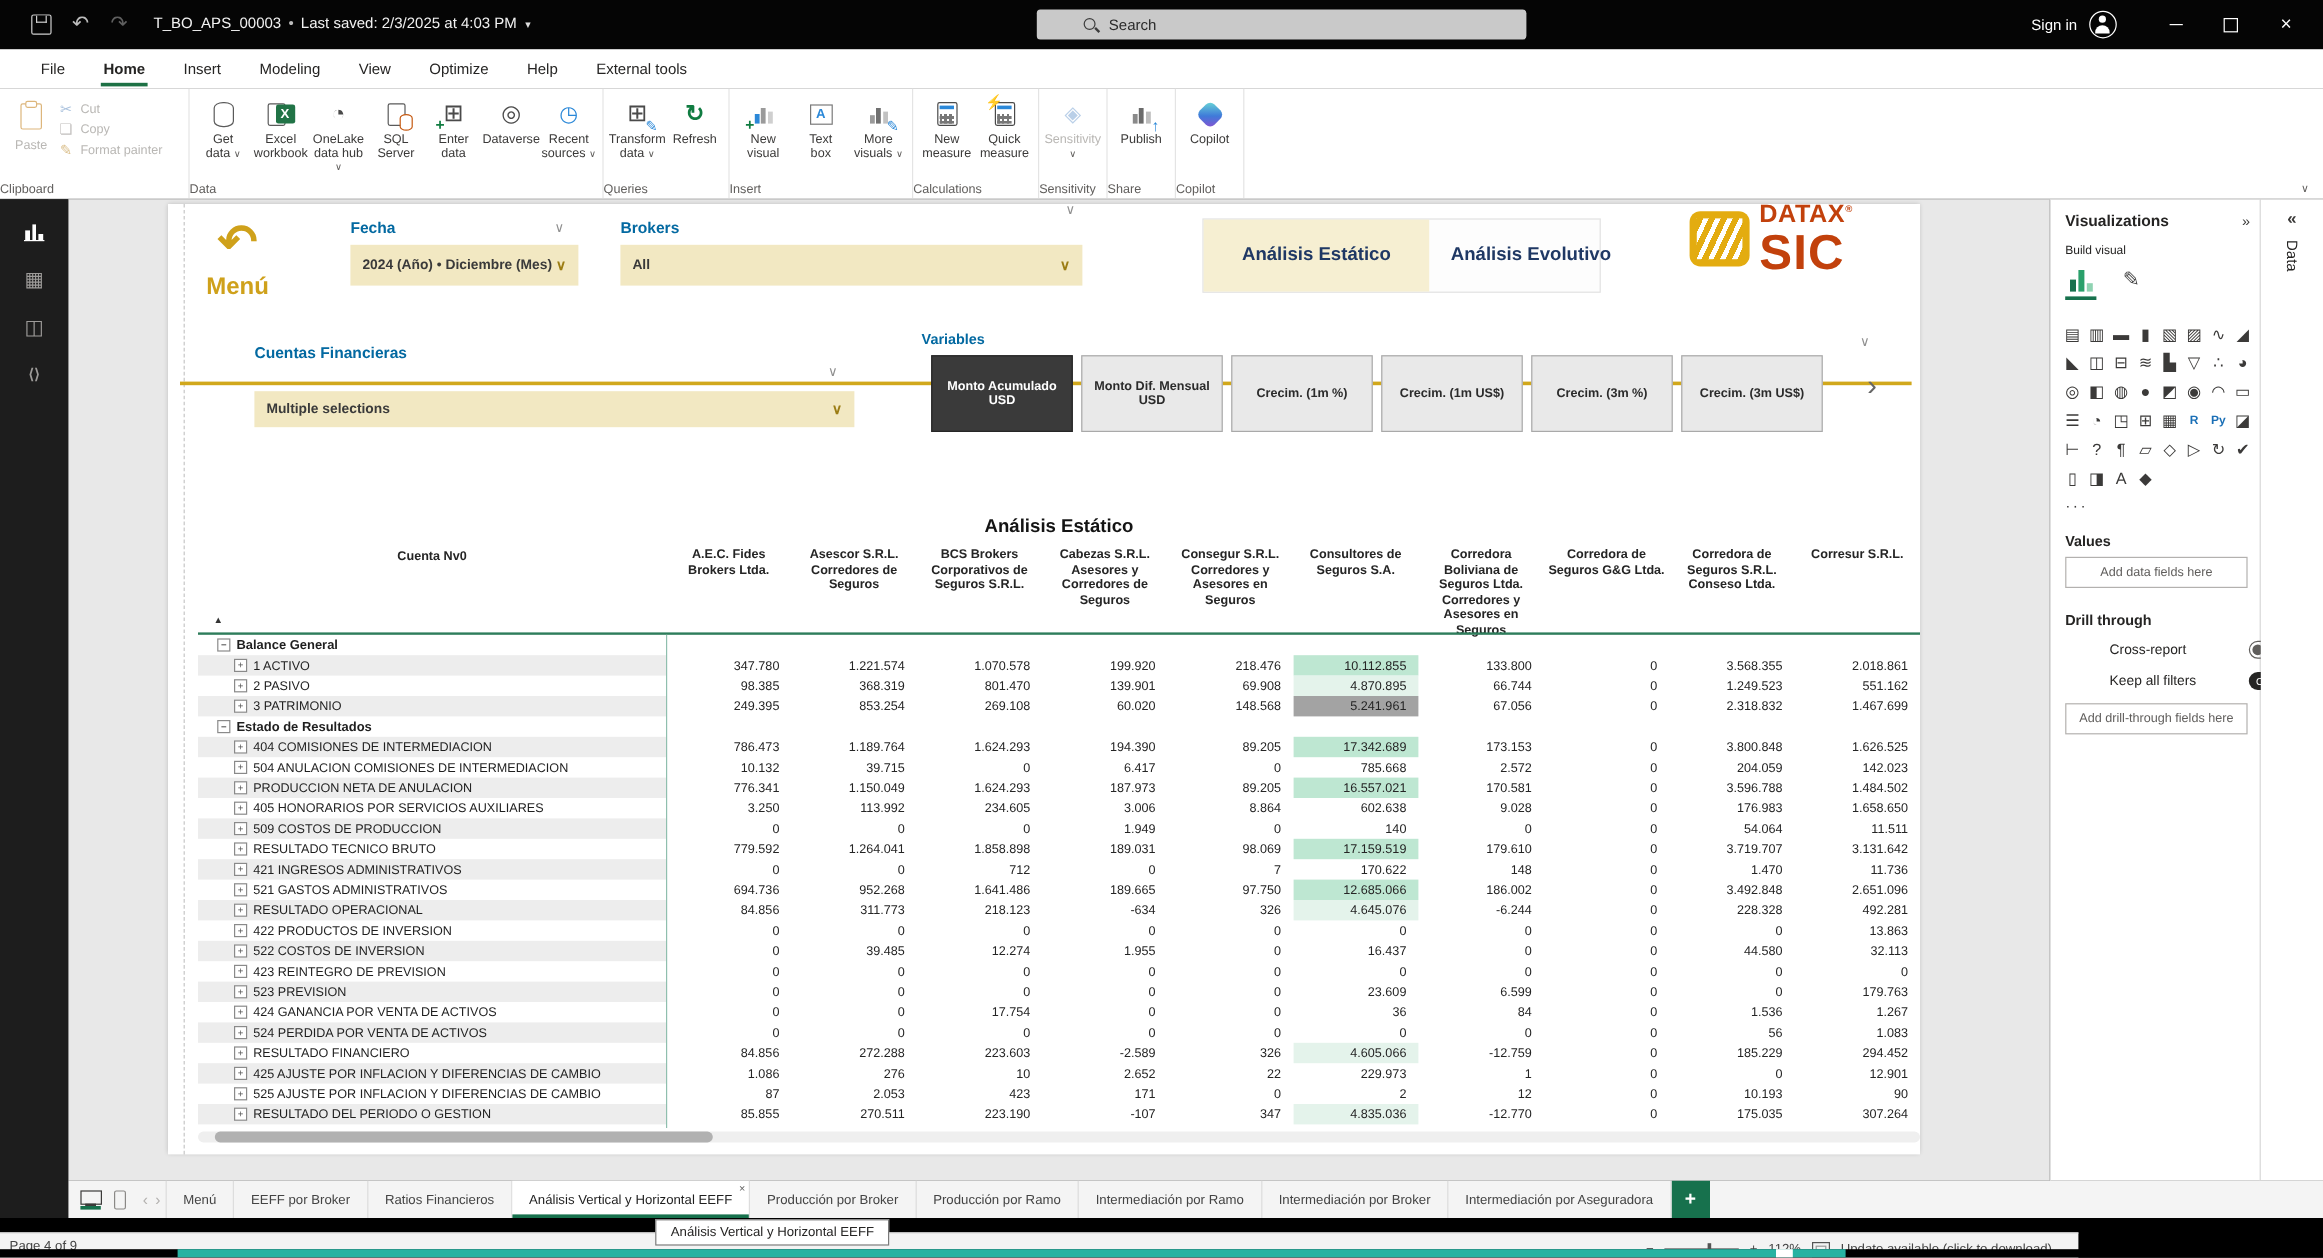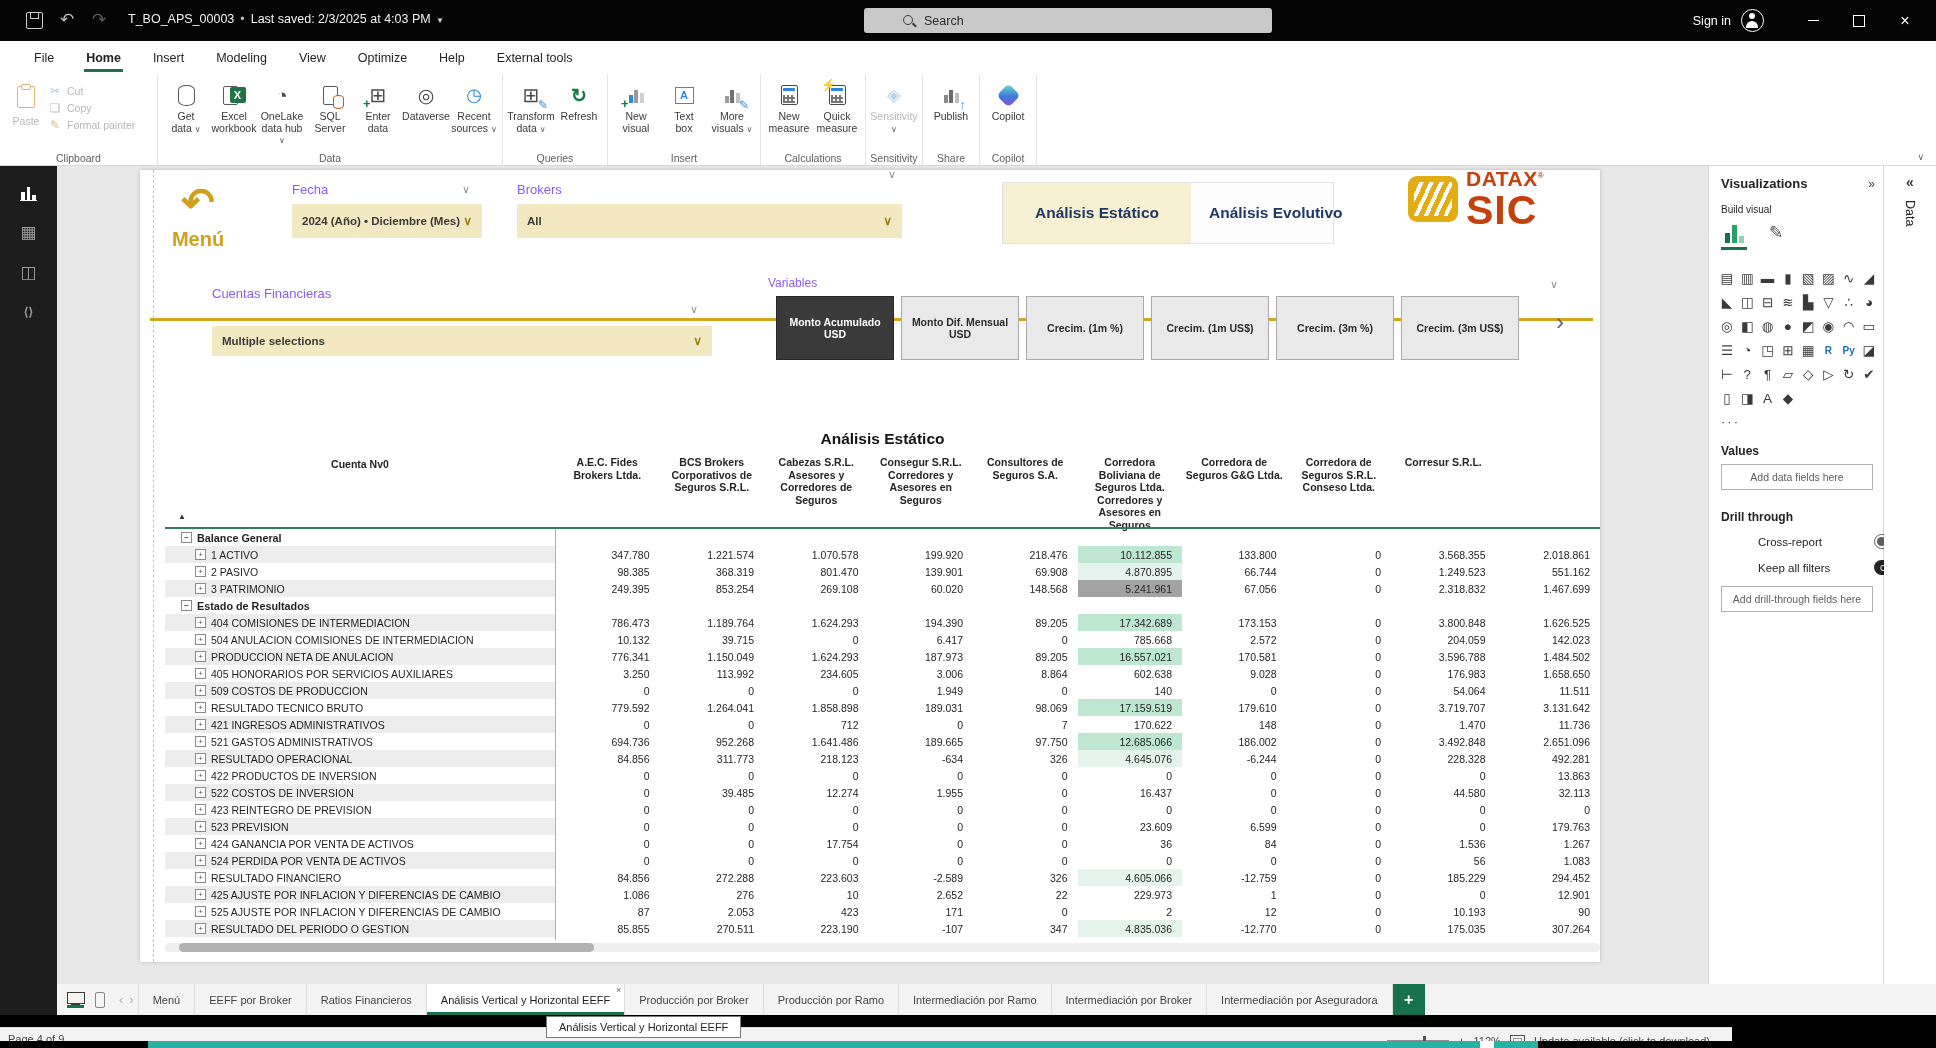--- a/index.html
+++ b/index.html
@@ -29,21 +29,21 @@
   .maxbox{width:10px;height:10px;border:1.4px solid #fff;}
   .closex{font-size:16px;}
   
   .menubar{left:0;top:41px;width:1936px;height:33px;background:#fff;display:flex;align-items:stretch;padding-left:18px;box-sizing:border-box;}
   .mitem{padding:0 16px;display:flex;align-items:center;font-size:12.5px;color:#252423;position:relative;}
   .mitem.active{font-weight:700;}
   .mitem.active:after{content:"";position:absolute;left:14px;right:14px;bottom:2px;height:3px;background:#1e7145;}
   
   .ribbon{left:0;top:74px;width:1936px;height:92px;background:#fff;border-bottom:1px solid #d8d8d8;display:flex;box-sizing:border-box;}
   .rgroup{position:relative;border-right:1px solid #e4e4e4;padding:2px 4px 14px 4px;box-sizing:border-box;display:flex;align-items:flex-start;}
-  .rgroup-label{position:absolute;bottom:1px;left:0;width:100%;text-align:center;font-size:10.5px;color:#605e5c;}
+  .rgroup-label{position:absolute;bottom:1px;left:0;width:100%;font-size:10.5px;color:#605e5c;}
   .rbtn{width:48px;display:flex;flex-direction:column;align-items:center;padding-top:5px;}
   .rbtn .lbl{font-size:10.5px;line-height:11.5px;color:#3b3a39;text-align:center;margin-top:2px;}
   .rbtn .lbl .crt{font-size:8px;color:#605e5c;}
   .rbtn.disabled .lbl{color:#b9b7b4;}
   .icn{position:relative;width:32px;height:28px;display:flex;align-items:center;justify-content:center;}
   .i-ch{font-size:20px;color:#4a4a4a;line-height:1;}
   .i-cyl{width:15px;height:19px;border:1.7px solid #5a5a5a;border-radius:8px/5px;}
   .i-cyl-o{width:9px;height:12px;border-color:#c55911;position:absolute;right:2px;bottom:0;background:#fff;}
   .i-page{width:13px;height:17px;border:1.6px solid #5a5a5a;border-radius:2px;}
   .i-plus{position:absolute;left:1px;bottom:-1px;color:#107c41;font-weight:700;font-size:13px;line-height:1;}
@@ -74,21 +74,21 @@
   .sb-ic{width:57px;height:40px;display:flex;align-items:center;justify-content:center;color:#9d9b99;font-size:17px;}
   .sb-ic.active{color:#ffffff;}
   .sb-bars{display:flex;align-items:flex-end;gap:2px;height:16px;border-bottom:1.6px solid currentColor;padding:0 1px;}
   .sb-bars i{display:block;width:3.5px;background:currentColor;}
   
   .canvas{left:57px;top:166px;width:1651px;height:818px;background:#e8e8e8;}
   .page{left:83px;top:4px;width:1460px;height:792px;background:#fff;box-shadow:0 0 4px rgba(0,0,0,.2);}
   .page-dash{left:13px;top:0;height:792px;border-left:1px dashed #c6c6c6;}
   .back-btn{left:34px;top:10px;width:48px;height:46px;color:#cfa11b;font-size:40px;font-weight:700;line-height:44px;text-align:center;}
   .menu-lbl{left:22px;top:58px;width:72px;text-align:center;color:#cfa11b;font-weight:700;font-size:20px;}
-  .flabel{font-weight:400;font-size:13px;color:#8b5cf6;}
+  .flabel{font-weight:700;font-size:13px;color:#0369a1;}
   .seccaret{font-size:11px;color:#8f8f8f;}
   .drop{background:#f2e8c2;display:flex;align-items:center;box-sizing:border-box;padding:0 10px;font-size:11.5px;font-weight:600;color:#3a3a3a;}
   .drop .dcaret{margin-left:auto;color:#9c7d14;font-size:12px;font-weight:700;}
   .toggle2{left:862px;top:12px;width:332px;height:62px;background:#fdfdfd;border:1px solid #e2e2e2;display:flex;box-sizing:border-box;}
   .topt{display:flex;align-items:center;justify-content:center;font-weight:700;font-size:15.5px;color:#1f3864;padding:0 18px;white-space:nowrap;}
   .topt.active{background:#f6efd2;}
   .logo{left:1268px;top:0px;width:186px;height:58px;display:flex;align-items:center;gap:8px;}
   .logo-mark{width:50px;height:46px;border-radius:9px;background:#e3ac10;
      -webkit-mask:none;position:relative;overflow:hidden;}
   .logo-mark:before{content:"";position:absolute;inset:6px;background:
@@ -456,20 +456,21 @@
         <div class="vbtn">Crecim. (1m US$)</div>
         <div class="vbtn">Crecim. (3m %)</div>
         <div class="vbtn">Crecim. (3m US$)</div>
       </div>
     <div class="abs varchev">›</div>
 
     <div class="abs ttitle">Análisis Estático</div>
     <div class="abs thead" id="thead">
         <div class="th rowhdr">Cuenta Nv0</div>
         <div class="th">A.E.C. Fides Brokers Ltda.</div>
+        <div class="th">Asescor S.R.L. Corredores de Seguros</div>
         <div class="th">BCS Brokers Corporativos de Seguros S.R.L.</div>
         <div class="th">Cabezas S.R.L. Asesores y Corredores de Seguros</div>
         <div class="th">Consegur S.R.L. Corredores y Asesores en Seguros</div>
         <div class="th">Consultores de Seguros S.A.</div>
         <div class="th">Corredora Boliviana de Seguros Ltda. Corredores y Asesores en Seguros</div>
         <div class="th">Corredora de Seguros G&amp;G Ltda.</div>
         <div class="th">Corredora de Seguros S.R.L. Conseso Ltda.</div>
         <div class="th">Corresur S.R.L.</div>
       </div>
     <div class="abs sortarrow">▲</div>

